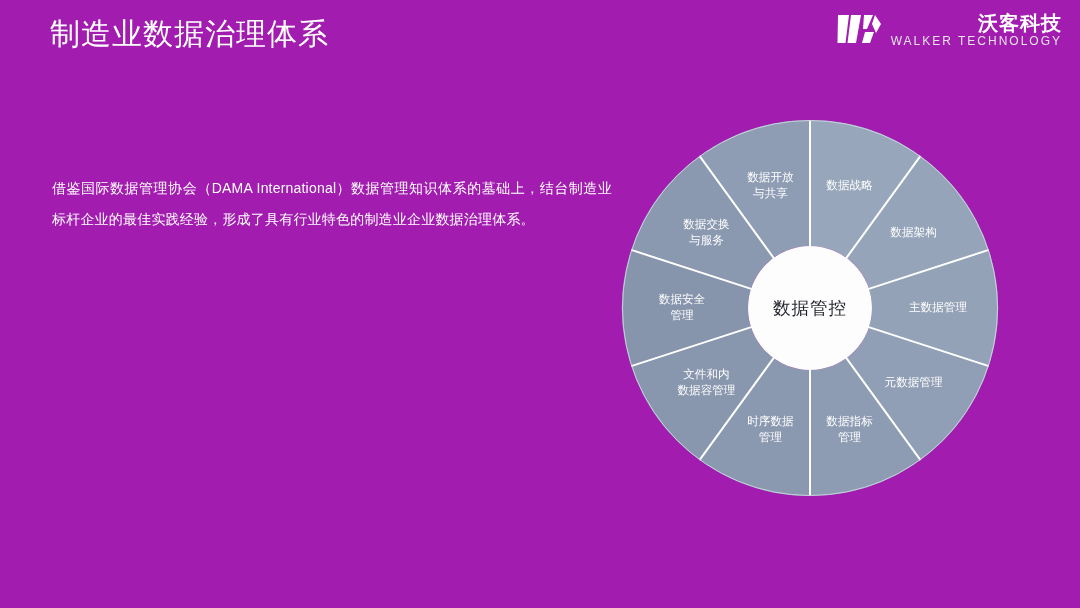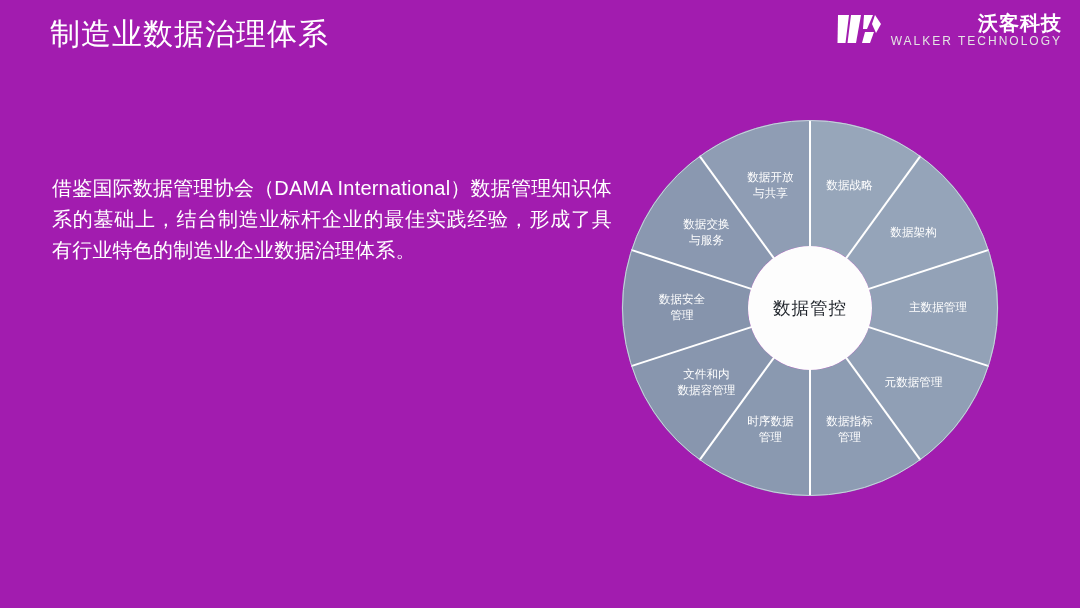--- a/index.html
+++ b/index.html
@@ -54,21 +54,21 @@
     white-space: nowrap;
     margin-top: 2px;
   }
 
   
   .body-para {
     position: absolute;
     left: 52px;
     width: 560px;
     color: #ffffff;
-    font-size: 20px;
+    font-size: 14px;
     line-height: 31px;
     letter-spacing: 0.2px;
     text-align: justify;
   }
   #para-overview { top: 173px; }
   #para-domains  { top: 318px; }
 
   
   #donut-diagram {
     position: absolute;

